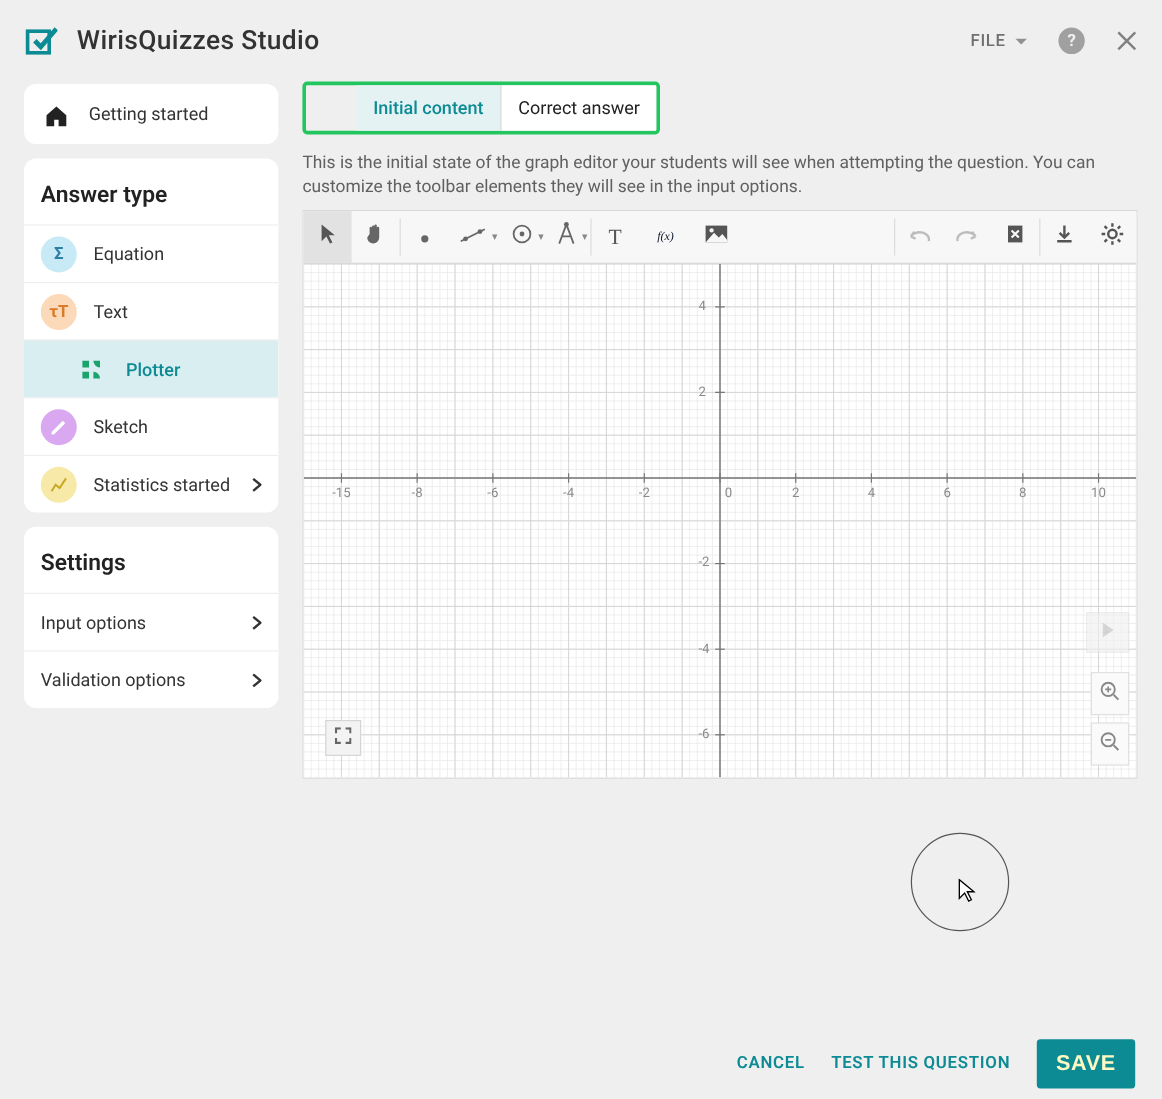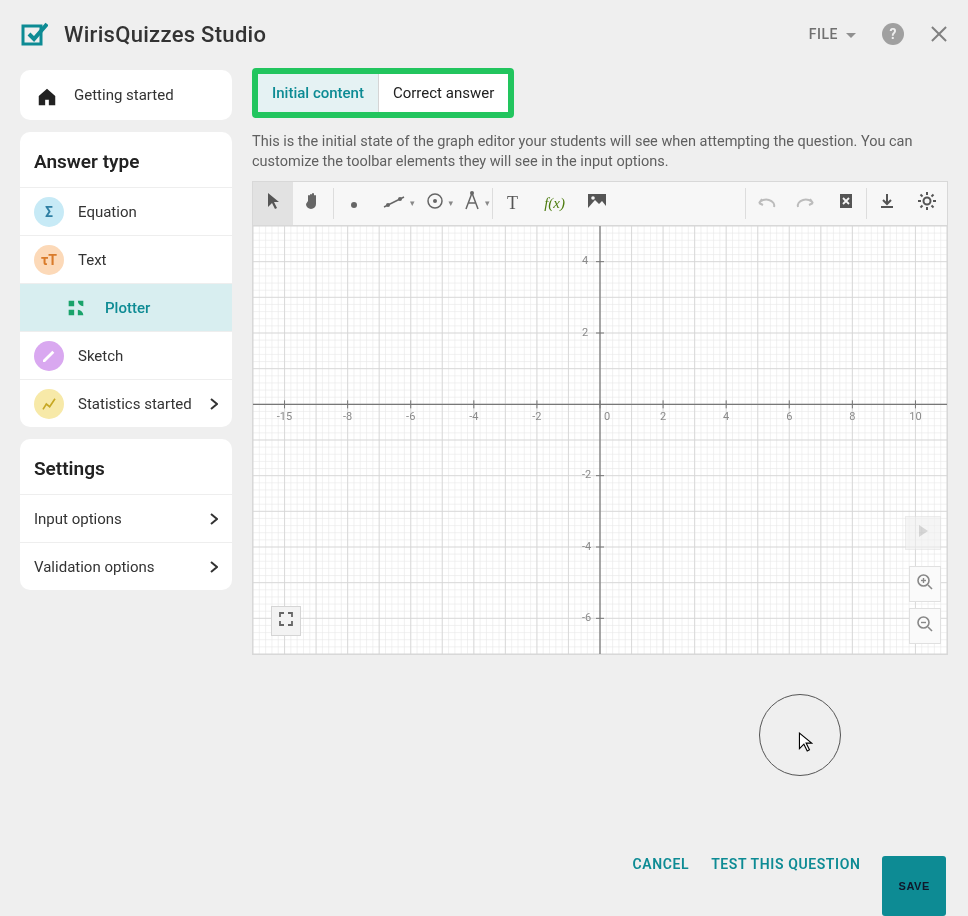--- a/index.html
+++ b/index.html
@@ -28,21 +28,21 @@
   .atype-item { display:flex; align-items:center; height:48px; border-top:1px solid #eee; padding:0 14px; cursor:pointer; }
   .atype-item.active { background:#d8eef0;padding-left:41px; }
   .atype-item.active .atype-label { color:#0d8b94; font-weight:500;}
   .atype-icon { width:30px; height:30px; border-radius:50%; display:flex; align-items:center; justify-content:center; font-weight:700; font-size:14px; }
   .atype-label { margin-left:14px; font-size:15px; color:#333; }
   .chev { margin-left:auto; }
   .settings-item { display:flex; align-items:center; height:48px; border-top:1px solid #eee; padding:0 14px; cursor:pointer; font-size:15px; color:#333;justify-content:flex-end;}
 
   
   .main { position:absolute; left:252px; top:68px; right:20px; }
-  .tabs { display:flex; border:6px solid #22c55e; border-radius:4px; width:fit-content; overflow:hidden; }
+  .tabs { display:flex; border:3px solid #22c55e; border-radius:4px; width:fit-content; overflow:hidden;padding-left:42px; }
   .tab { height:38px; display:flex; align-items:center; padding:0 14px; font-size:15px; cursor:pointer; background:#fff; }
   .tab.active { background:#e5f2f3; color:#0d8b94; font-weight:500; border-right:1px solid #d5d5d5;}
   .desc { font-size:14.5px; color:#606060; margin-top:14px; line-height:1.4; }
   .copy-row { display:flex; justify-content:flex-end; margin-top:12px; }
   .copy-btn { display:flex; align-items:center; gap:10px; color:#0d8b94; font-size:14px; font-weight:600; letter-spacing:0.5px; cursor:pointer; }
 
   .editor { border:1px solid #d8d8d8; background:#fff; margin-top:8px; }
   .toolbar { height:44px; display:flex; align-items:stretch; background:#f7f7f7; border-bottom:1px solid #d8d8d8; }
   .tbtn { width:40px; display:flex; align-items:center; justify-content:center; color:#666; cursor:pointer; }
   .tbtn.active { background:#e2e2e2; }
@@ -57,23 +57,23 @@
   .fullscreen-btn { position:absolute; left:18px; bottom:18px; width:30px; height:30px; border:1px solid #d5d5d5; background:#f3f3f3; display:flex; align-items:center; justify-content:center; cursor:pointer;}
   .right-controls { position:absolute; right:6px; bottom:10px; top:auto; display:flex; flex-direction:column; gap:6px;}
   .right-controls .cbtn { width:32px; height:36px; border:1px solid #e0e0e0; background:#fafafa; display:flex; align-items:center; justify-content:center; cursor:pointer; color:#888;}
   .play-btn-box { position:absolute; right:6px; top:290px; }
 
   
   .cursor-overlay { position:absolute; left:759px; top:694px; width:82px; height:82px; border:1px solid #555; border-radius:50%; pointer-events:none;}
   .cursor-arrow { position:absolute; left:797px; top:732px; pointer-events:none; }
 
   
-  .footer { position:absolute; left:0; right:0; bottom:0; height:60px; display:flex; justify-content:flex-end; gap:22px; padding:0 22px; }
+  .footer { position:absolute; left:0; right:0; bottom:0; height:60px; display:flex; align-items:center; justify-content:flex-end; gap:22px; padding:0 22px; }
   .fbtn-text { color:#0d8b94; font-size:14px; font-weight:600; letter-spacing:0.6px; cursor:pointer; }
-  .fbtn-primary { background:#0d8b94; color:#0f172a; font-size:11px; font-weight:600; letter-spacing:0.6px; padding:10px 16px; border-radius:3px; cursor:pointer; border:none;}
+  .fbtn-primary { background:#0d8b94; color:#fef9c3; font-size:18px; font-weight:600; letter-spacing:0.6px; padding:10px 16px; border-radius:3px; cursor:pointer; border:none;}
 
   .chev svg, .icon-svg { display:block; }
 </style>
 </head>
 <body>
 
 <div class="app">
 
   <div class="header">
     <div class="logo">
@@ -227,21 +227,21 @@
                 <path d="M9 2 L3 18 M9 2 L15 18 M5 12 L13 12" stroke="#666" stroke-width="1.5" fill="none"></path>
                 <circle cx="9" cy="2" r="2" fill="#666"></circle>
               </svg></span>
           <span class="small-caret">▾</span>
         </div>
         <div class="tsep"></div>
         <div class="tbtn">
           <span style="font-size:18px;font-weight:500;color:#555;font-family:serif;">T</span>
         </div>
         <div class="tbtn" style="width:44px;">
-          <span style="font-style:italic;font-family:serif;color:#4d7c0f;font-size:15px;">f(x)</span>
+          <span style="font-style:italic;font-family:serif;color:#0f172a;font-size:10px;">f(x)</span>
         </div>
         <div class="tbtn">
           <span><svg width="20" height="16" viewBox="0 0 20 16">
                 <rect x="1" y="1" width="18" height="14" fill="#555"></rect>
                 <circle cx="6" cy="5" r="1.8" fill="#f7f7f7"></circle>
                 <path d="M1 15 L8 7 L12 11 L15 8 L19 13 V15 Z" fill="#f7f7f7"></path>
               </svg></span>
         </div>
 
         <div class="tb-right">

